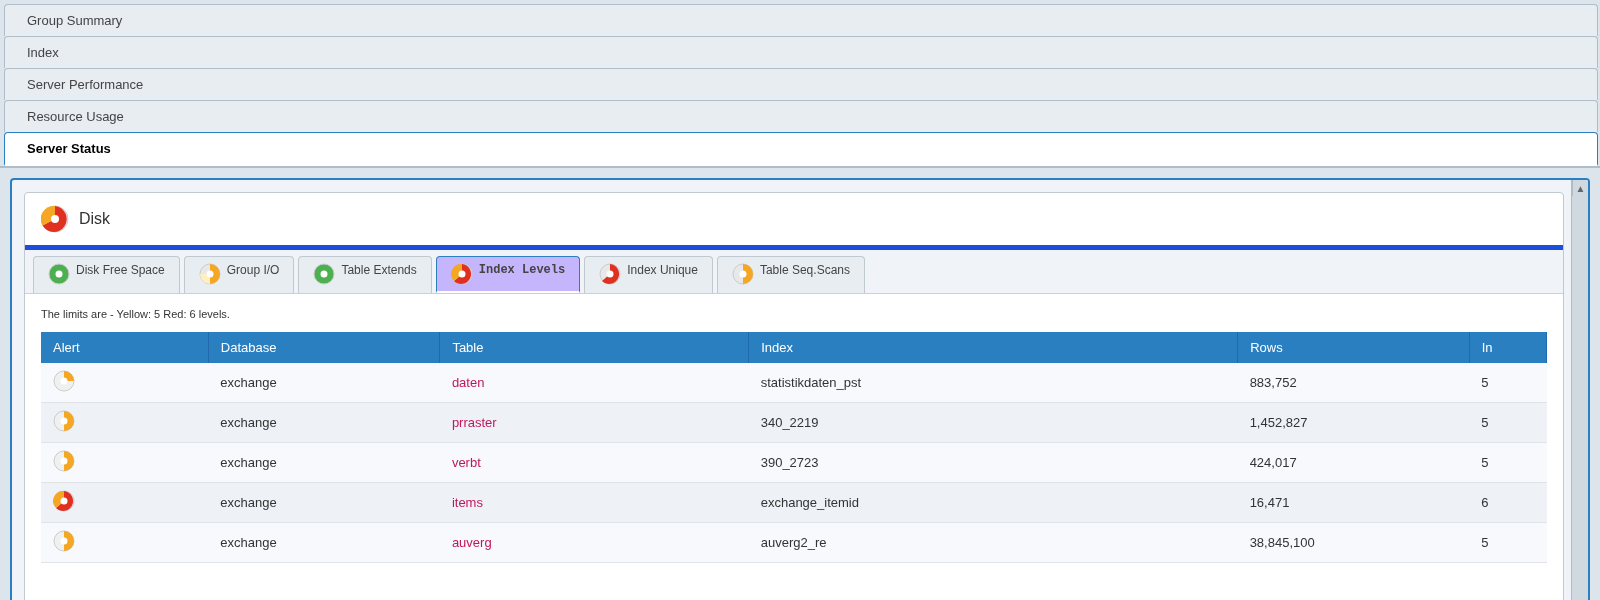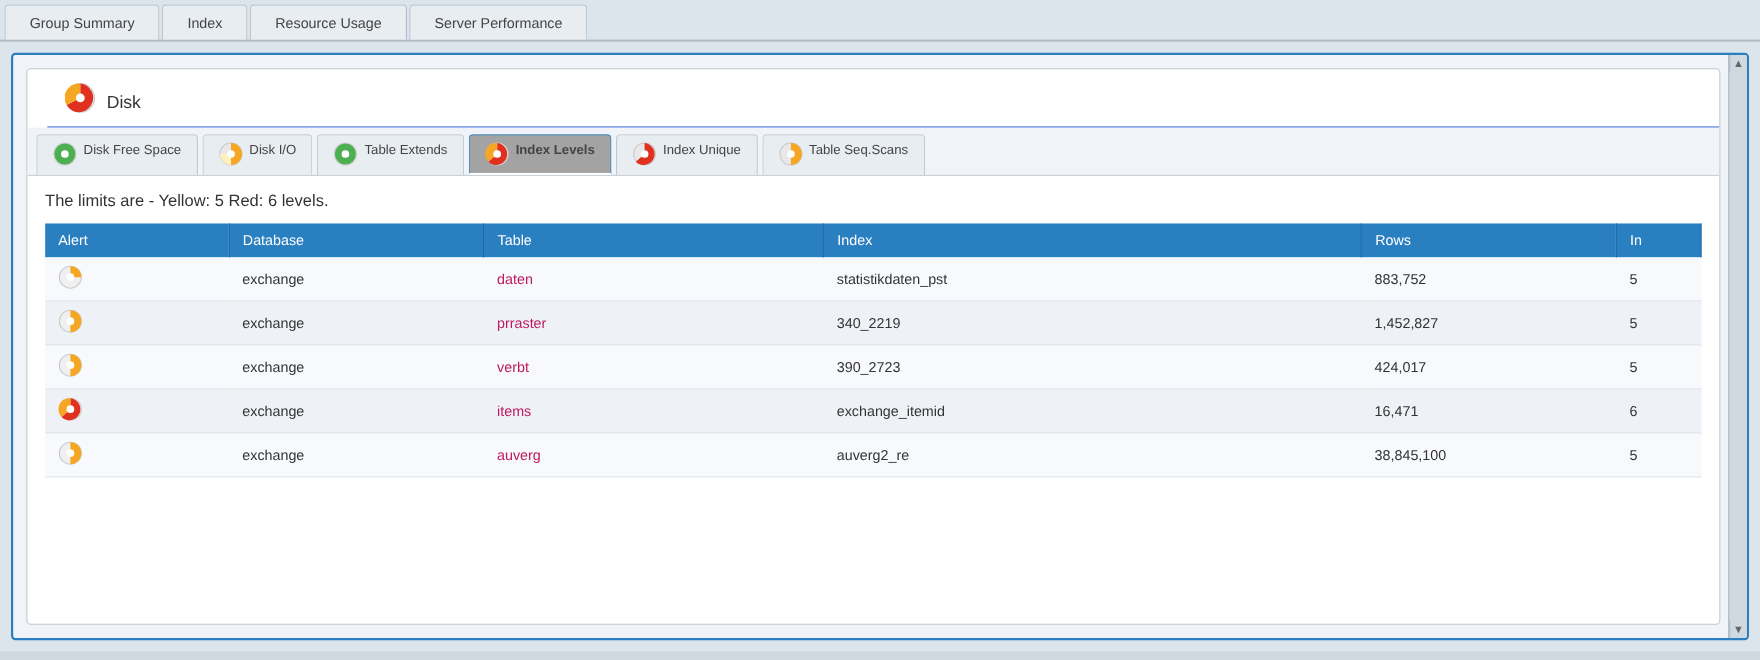--- a/index.html
+++ b/index.html
@@ -12,20 +12,21 @@
       overflow: hidden;
     }
 
     
     .tab-bar {
       display: flex;
       background: #dce4ec;
       border-bottom: 2px solid #b0bcc8;
       padding-top: 4px;
       padding-left: 4px;
+      flex-direction: column;
     }
     .tab {
       padding: 8px 22px;
       border: 1px solid #b0bcc8;
       border-bottom: none;
       background: #e8edf2;
       color: #444;
       cursor: pointer;
       border-radius: 4px 4px 0 0;
       margin-right: 2px;
@@ -83,25 +84,24 @@
       margin: 12px 24px 12px 12px;
       flex: 1;
       overflow: hidden;
       display: flex;
       flex-direction: column;
     }
 
     
     .disk-header {
       display: flex;
-      align-items: flex-end;
+      align-items: center;
       padding: 12px 16px;
       gap: 10px;
-      border-bottom: 1px solid #1d4ed8;
-      margin-left: 18px;
+      border-bottom: 5px solid #1d4ed8;
     }
     .disk-title {
       font-size: 16px;
       font-weight: normal;
       color: #333;
     }
 
     
     .subtab-bar {
       display: flex;
@@ -118,38 +118,39 @@
       border: 1px solid #c0c8d0;
       border-bottom: none;
       border-radius: 4px 4px 0 0;
       background: #e8edf2;
       cursor: pointer;
       font-size: 12px;
       color: #444;
       white-space: nowrap;
     }
     .subtab.active {
-      background: #a3a3a3;
+      background: #c4b5fd;
       border-color: #2a7fc1;
       font-weight: bold;
       border-bottom: 2px solid #fff;
+      font-family: Liberation Mono, monospace;
     }
 
     
     .content-area {
       padding: 14px 16px;
       flex: 1;
       overflow: hidden;
       display: flex;
       flex-direction: column;
       gap: 12px;
     }
 
     .limits-text {
-      font-size: 15px;
+      font-size: 11px;
       color: #333;
     }
 
     
     .data-table {
       width: 100%;
       border-collapse: collapse;
       font-size: 13px;
     }
     .data-table th {
@@ -205,22 +206,23 @@
       overflow: hidden;
       flex: 1;
     }
   </style>
 </head>
 <body>
 
 <div class="tab-bar">
   <div class="tab">Group Summary</div>
   <div class="tab">Index</div>
+  <div class="tab">Server Performance</div>
   <div class="tab">Resource Usage</div>
-  <div class="tab">Server Performance</div>
+  <div class="tab active">Server Status</div>
 </div>
 
 <div class="main-content">
   <div class="outer-panel">
 
     <div class="scroll-up">▲</div>
     <div class="scroll-down">▼</div>
 
     <div class="inner-panel">
 
@@ -248,21 +250,21 @@
         </div>
 
         <div class="subtab">
           <svg class="pie-icon-sm" viewBox="0 0 22 22">
             <circle cx="11" cy="11" r="10" fill="#e8e8e8" stroke="#ccc" stroke-width="1"></circle>
             <path d="M11,11 L11,1 A10,10 0 0,1 21,11 Z" fill="#f5a623"></path>
             <path d="M11,11 L21,11 A10,10 0 0,1 11,21 Z" fill="#f5a623"></path>
             <path d="M11,11 L11,21 A10,10 0 0,1 1,11 Z" fill="#fff0c0"></path>
             <circle cx="11" cy="11" r="3.5" fill="#fff"></circle>
           </svg>
-          <span>Disk I/O</span>
+          <span>Group I/O</span>
         </div>
 
         <div class="subtab">
           <svg class="pie-icon-sm" viewBox="0 0 22 22">
             <circle cx="11" cy="11" r="10" fill="#4caf50" stroke="#ccc" stroke-width="1"></circle>
             <circle cx="11" cy="11" r="3.5" fill="#fff"></circle>
           </svg>
           <span>Table Extends</span>
         </div>
 

